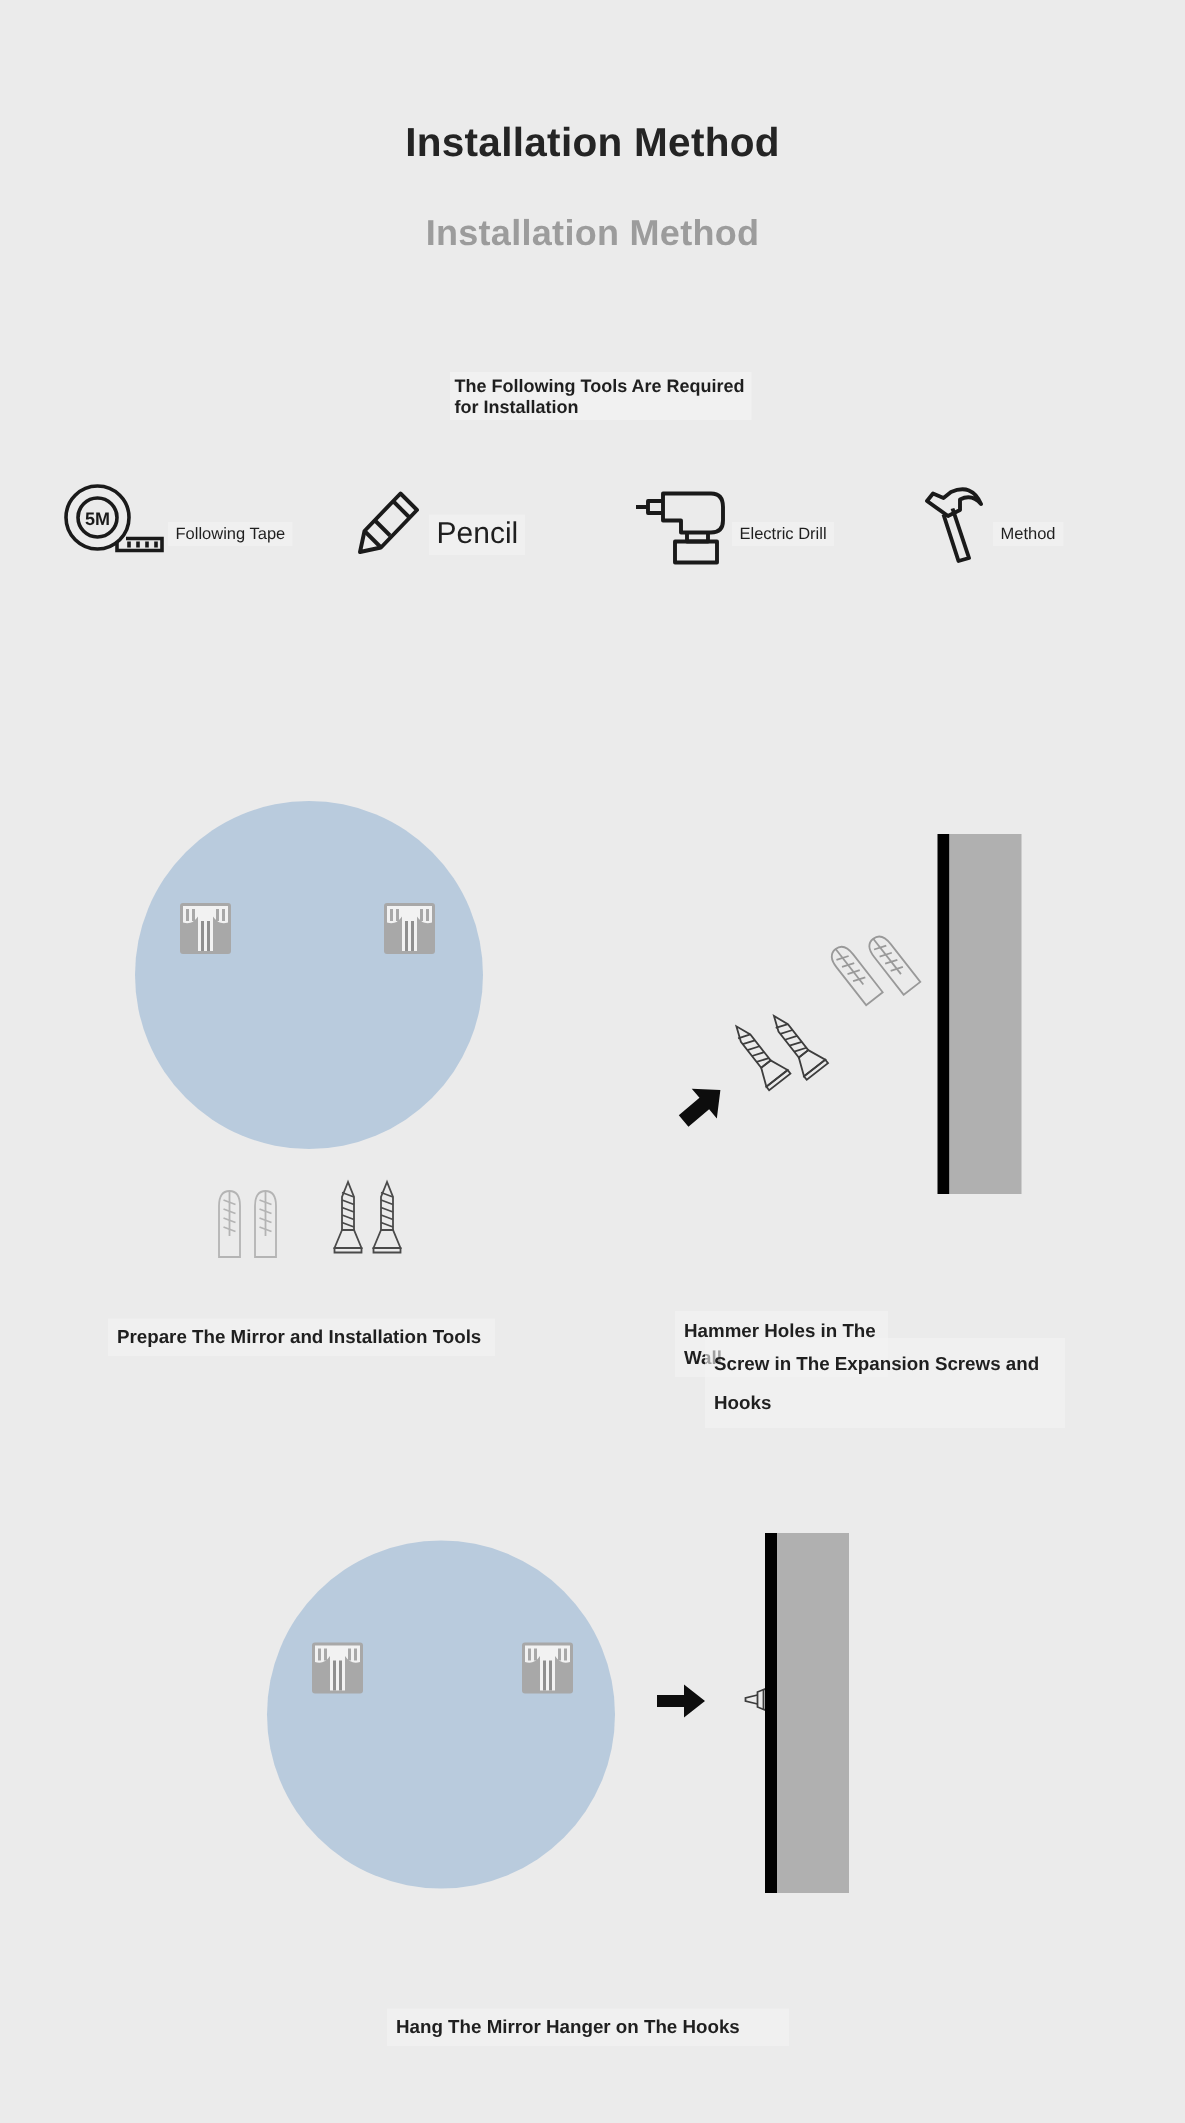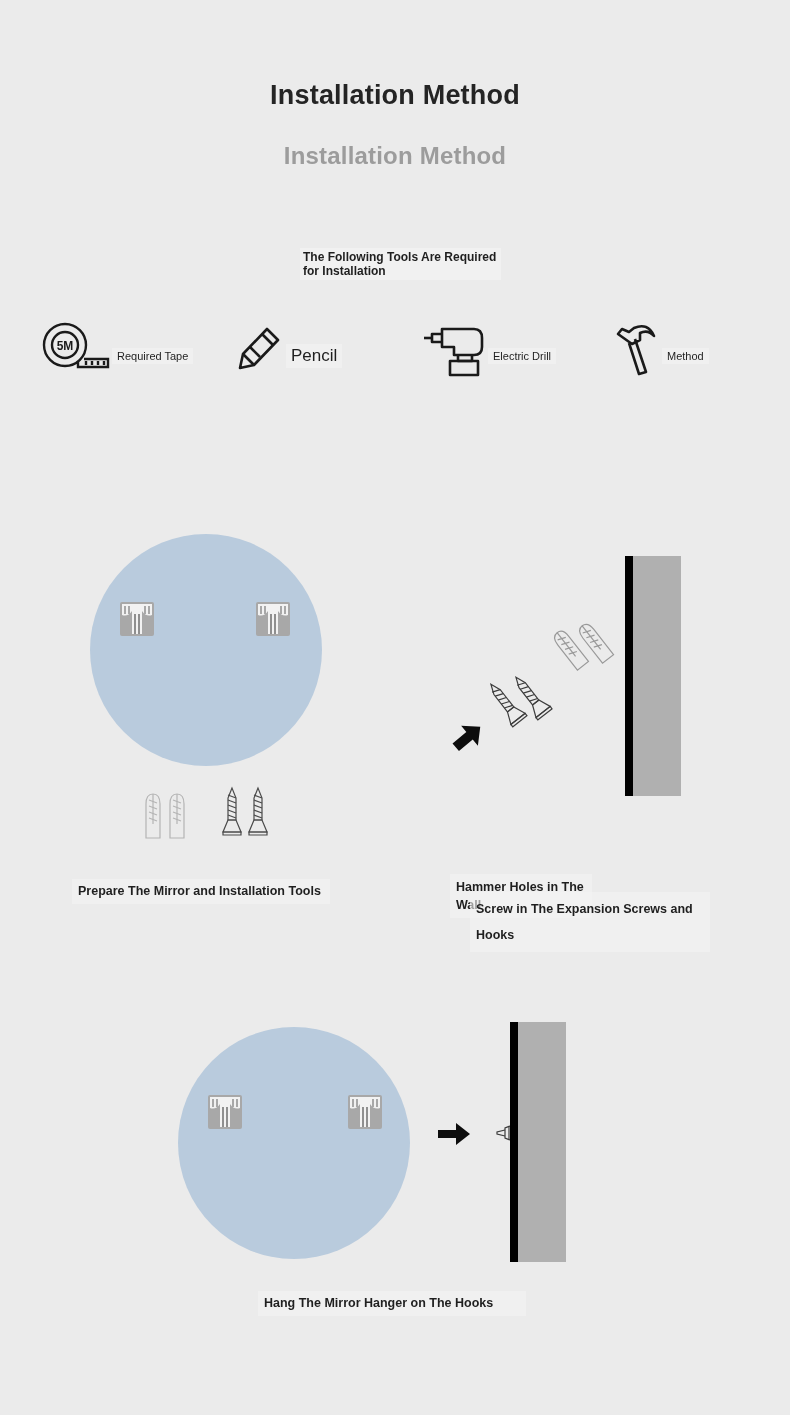--- a/index.html
+++ b/index.html
@@ -71,21 +71,21 @@
     justify-content: center;
   }
   .tool-label {
     margin-top: 14px;
     font-size: 11px;
     color: #1f1f1f;
     background: rgba(245,245,245,0.5);
     padding: 2px 5px;
     white-space: nowrap;
   }
-  .tool-label.big { font-size: 17px; }
+  .tool-label.big { font-size: 20px; }
 
   
   .mirror {
     border-radius: 50%;
     background: #b9cbdd;
   }
   .mirror-1 { left: 90px; top: 534px; width: 232px; height: 232px; }
   .mirror-3 { left: 178px; top: 1027px; width: 232px; height: 232px; }
 
   .hanger {
@@ -124,21 +124,21 @@
     <div class="tool">
       <div class="tool-icon">
         <svg width="72" height="56" viewBox="0 0 72 56" fill="none" stroke="#1a1a1a" stroke-width="2.4">
           <circle cx="25" cy="24" r="21"></circle>
           <circle cx="25" cy="24" r="13"></circle>
           <text x="25" y="29" font-family="Liberation Sans, sans-serif" font-size="12" font-weight="bold" fill="#1a1a1a" stroke="none" text-anchor="middle">5M</text>
           <path d="M38 40 L38 46 L68 46 L68 38 L44 38"></path>
           <path d="M46 40 L46 44 M52 40 L52 44 M58 40 L58 44 M64 40 L64 44"></path>
         </svg>
       </div>
-      <div class="tool-label">Required Tape</div>
+      <div class="tool-label">Following Tape</div>
     </div>
 
     <div class="tool">
       <div class="tool-icon">
         <svg width="56" height="58" viewBox="0 0 56 58" fill="none" stroke="#1a1a1a" stroke-width="2.6" stroke-linejoin="round">
           <path d="M10 48 L13 34 L37 9 L48 20 L24 45 Z"></path>
           <path d="M32 14 L43 25"></path>
           <path d="M13 34 L24 45"></path>
           <path d="M20 27 L30 37"></path>
         </svg>
@@ -300,15 +300,15 @@
     <svg width="22" height="26" viewBox="0 0 22 26" fill="none" stroke="#3d3d3d" stroke-width="1.2">
       <path d="M20 4 L20 22 L10 18 L10 8 Z"></path>
       <path d="M10 10 L2 12 L2 14 L10 16"></path>
       <path d="M14 6 L14 20"></path>
     </svg>
   </div>
 
   <div class="abs wall-black" style="left:510px; top:1022px; width:8px; height:240px;"></div>
   <div class="abs wall-gray" style="left:518px; top:1022px; width:48px; height:240px;"></div>
 
-  <div class="abs caption" style="left:258px; top:1291px; width:256px;">Hang The Mirror Hanger on The Hooks</div>
+  <div class="abs caption" style="left:258px; top:1339px; width:256px;">Hang The Mirror Hanger on The Hooks</div>
 
 </div>
 
 </body></html>

